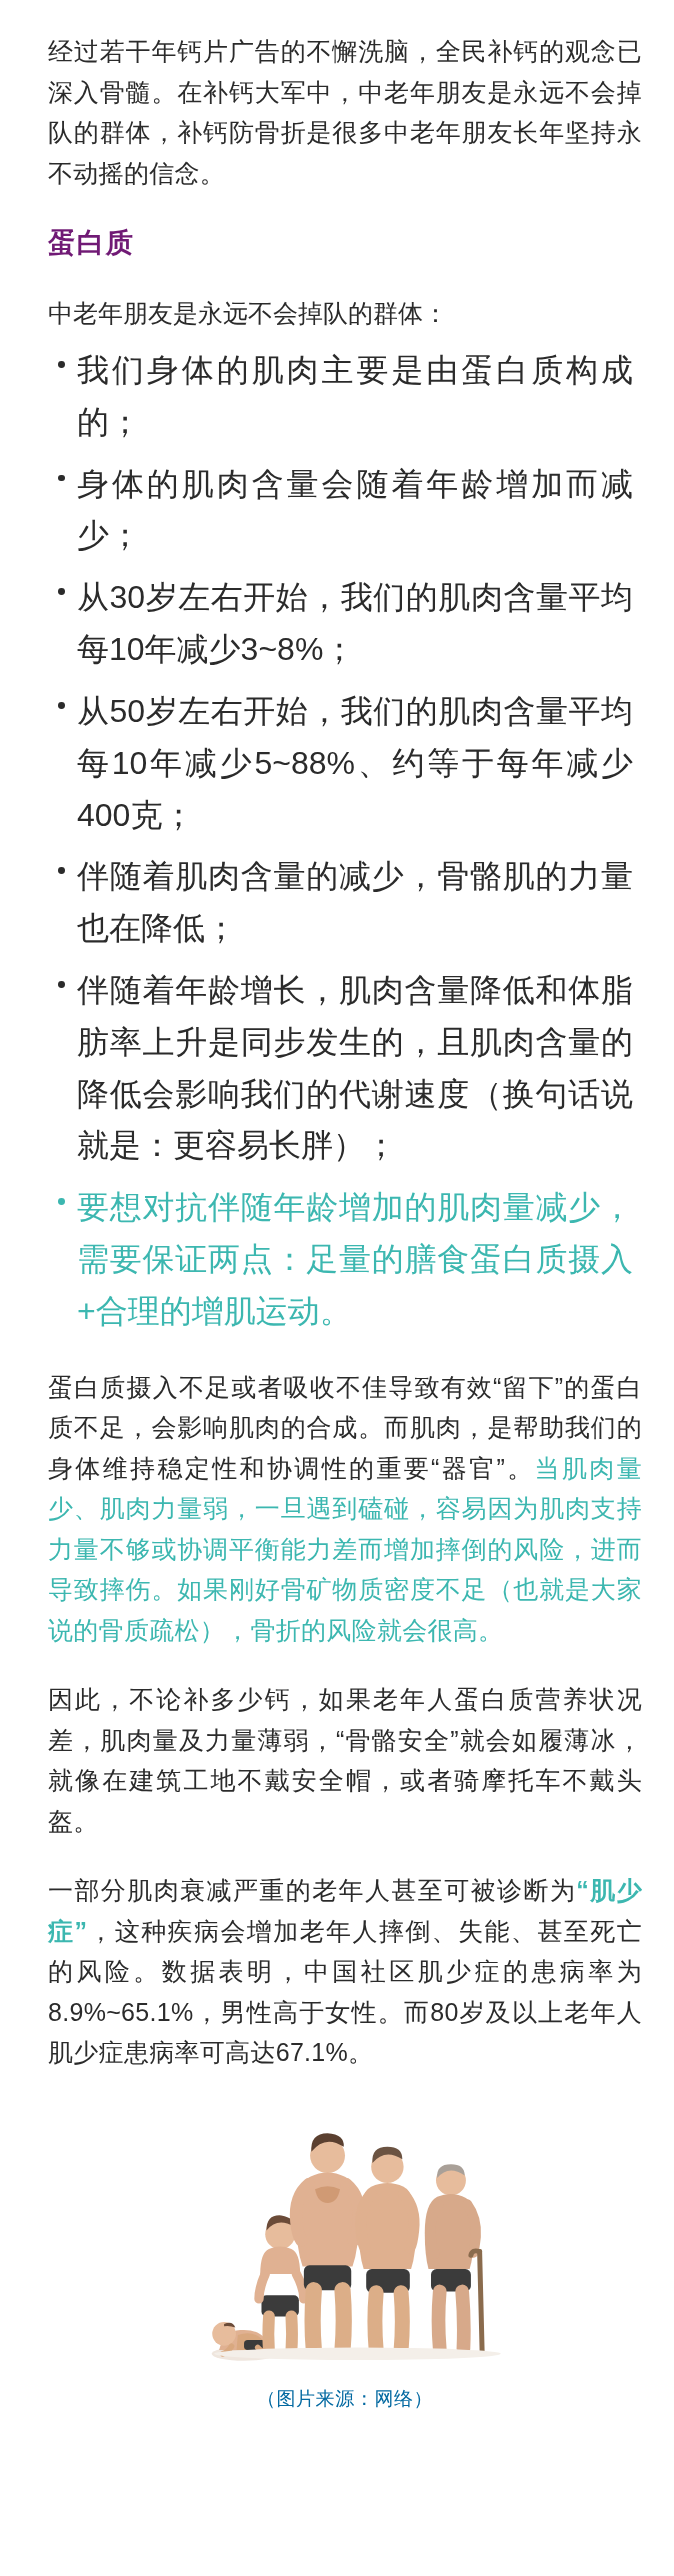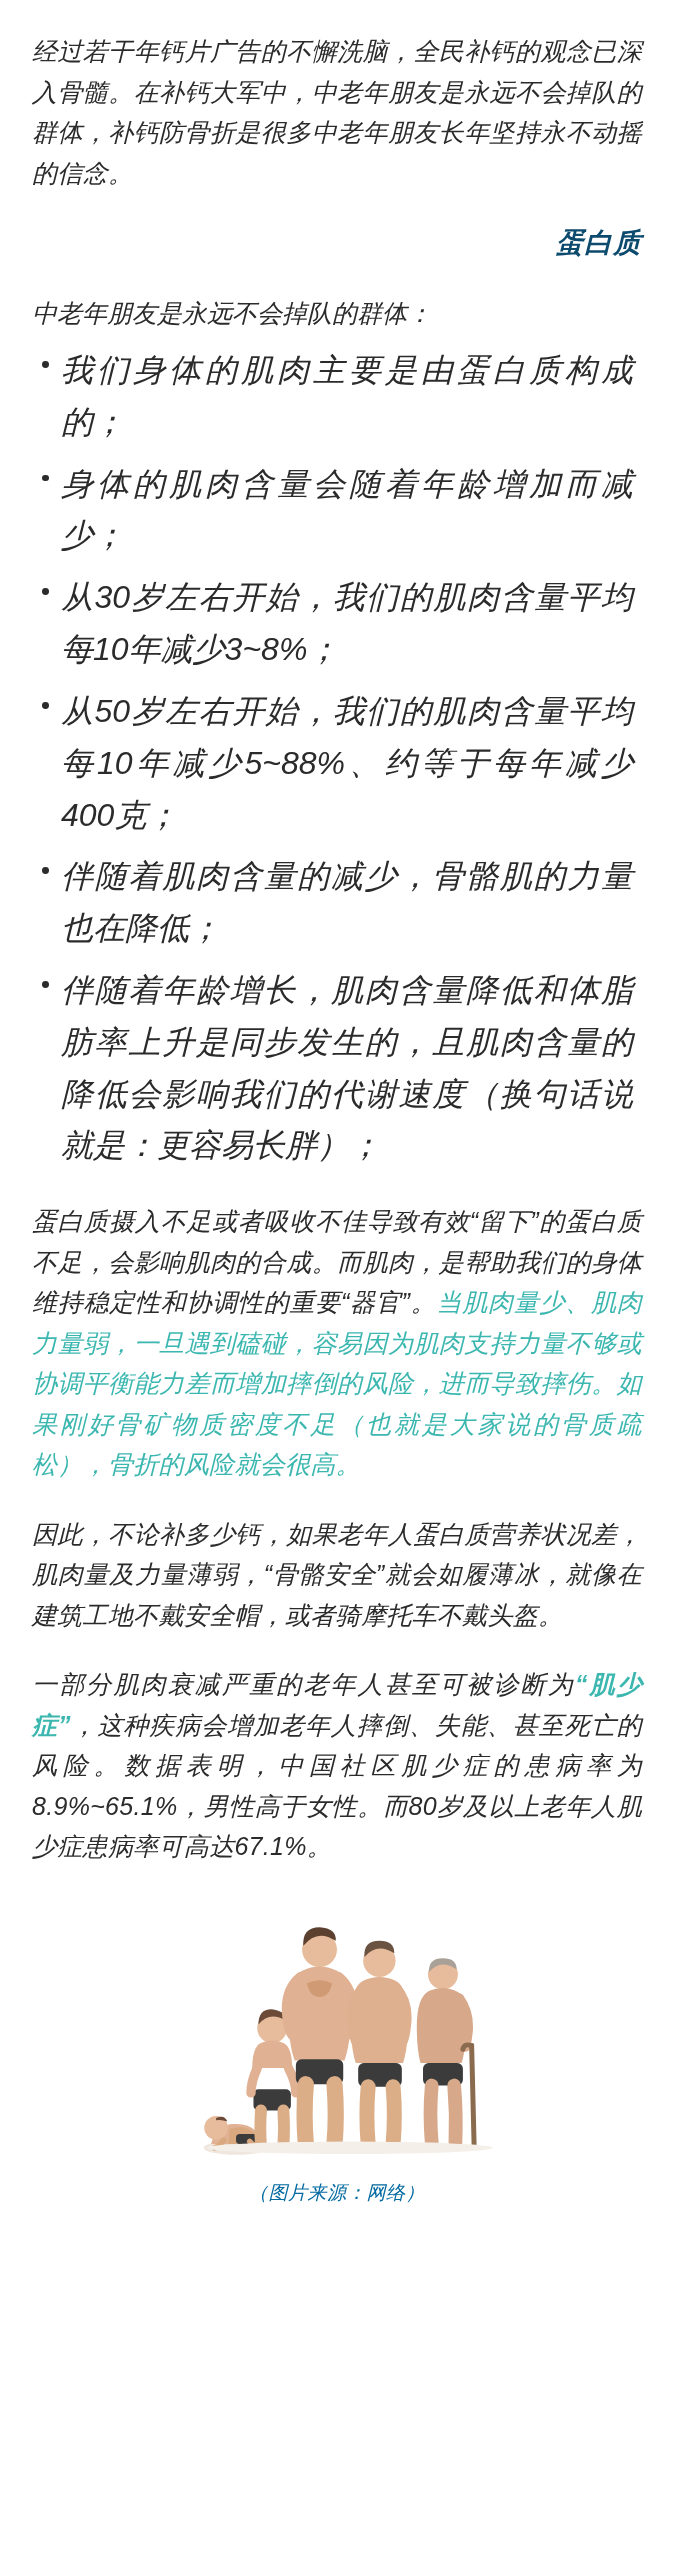--- a/index.html
+++ b/index.html
@@ -9,22 +9,21 @@
   }
   body {
     width: 674px;
     font-family: "Liberation Sans", "DejaVu Sans", sans-serif;
     color: #2b2b2b;
     -webkit-font-smoothing: antialiased;
   }
   .page {
     width: 674px;
     box-sizing: border-box;
-    padding: 25px 32px 37px 32px;
-    font-style: italic;
+    padding: 25px 32px 37px 48px;
   }
   p.para {
     font-size: 25px;
     line-height: 1.62;
     margin: 0 0 29px 0;
     text-align: justify;
     text-justify: inter-ideograph;
     letter-spacing: 0.3px;
   }
   p.para.first {
@@ -33,22 +32,22 @@
   .accent {
     color: #3cb7b0;
   }
   .accent-bold {
     color: #3cb7b0;
     font-weight: bold;
   }
   h2.heading {
     font-size: 27.5px;
     font-weight: bold;
-    color: #0c4a6e;
-    text-align: right;
+    color: #701a75;
+    text-align: left;
     margin: 32px 0 32px 0;
     letter-spacing: 1.2px;
   }
   .lead {
     font-size: 25px;
     line-height: 1.62;
     margin: 0 0 11.2px 0;
   }
   ul.points {
     list-style: none;
@@ -110,20 +109,21 @@
 
   <p class="lead">中老年朋友是永远不会掉队的群体：</p>
 
   <ul class="points">
     <li><span>我们身体的肌肉主要是由蛋白质构成的；</span></li>
     <li><span>身体的肌肉含量会随着年龄增加而减少；</span></li>
     <li><span>从30岁左右开始，我们的肌肉含量平均每10年减少3~8%；</span></li>
     <li><span>从50岁左右开始，我们的肌肉含量平均每10年减少5~88%、约等于每年减少400克；</span></li>
     <li><span>伴随着肌肉含量的减少，骨骼肌的力量也在降低；</span></li>
     <li><span>伴随着年龄增长，肌肉含量降低和体脂肪率上升是同步发生的，且肌肉含量的降低会影响我们的代谢速度（换句话说就是：更容易长胖）；</span></li>
+    <li class="accent-item"><span>要想对抗伴随年龄增加的肌肉量减少，需要保证两点：足量的膳食蛋白质摄入+合理的增肌运动。</span></li>
   </ul>
 
   <p class="para"><span>蛋白质摄入不足或者吸收不佳导致有效“留下”的蛋白质不足，会影响肌肉的合成。而肌肉，是帮助我们的身体维持稳定性和协调性的重要“器官”。</span><span class="accent">当肌肉量少、肌肉力量弱，一旦遇到磕碰，容易因为肌肉支持力量不够或协调平衡能力差而增加摔倒的风险，进而导致摔伤。如果刚好骨矿物质密度不足（也就是大家说的骨质疏松），骨折的风险就会很高。</span></p>
 
   <p class="para"><span>因此，不论补多少钙，如果老年人蛋白质营养状况差，肌肉量及力量薄弱，“骨骼安全”就会如履薄冰，就像在建筑工地不戴安全帽，或者骑摩托车不戴头盔。</span></p>
 
   <p class="para"><span>一部分肌肉衰减严重的老年人甚至可被诊断为</span><span class="accent-bold">“肌少症”</span><span>，这种疾病会增加老年人摔倒、失能、甚至死亡的风险。数据表明，中国社区肌少症的患病率为8.9%~65.1%，男性高于女性。而80岁及以上老年人肌少症患病率可高达67.1%。</span></p>
 
   <div class="figure">
     <svg class="figure-img" viewBox="0 0 560 430" xmlns="http://www.w3.org/2000/svg">

